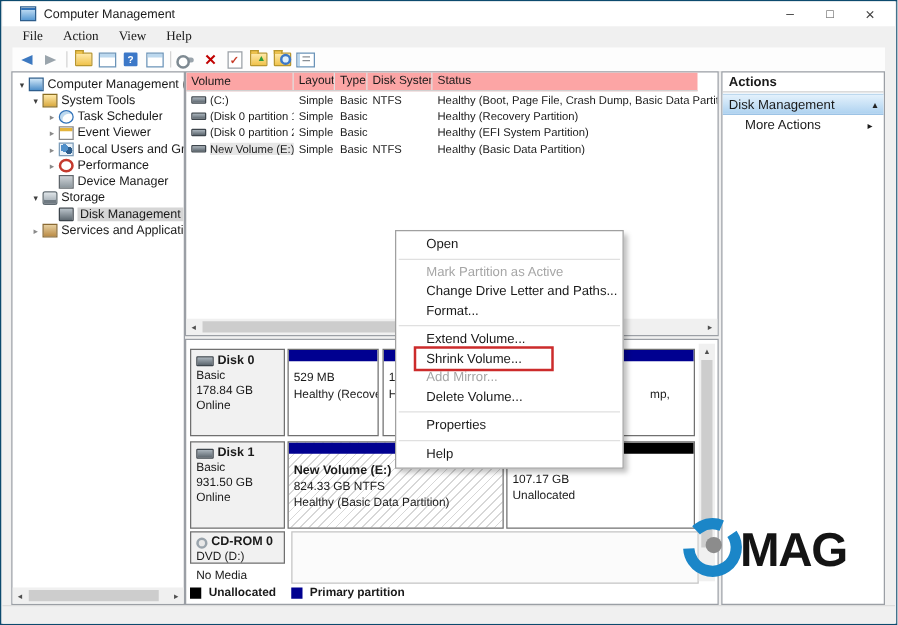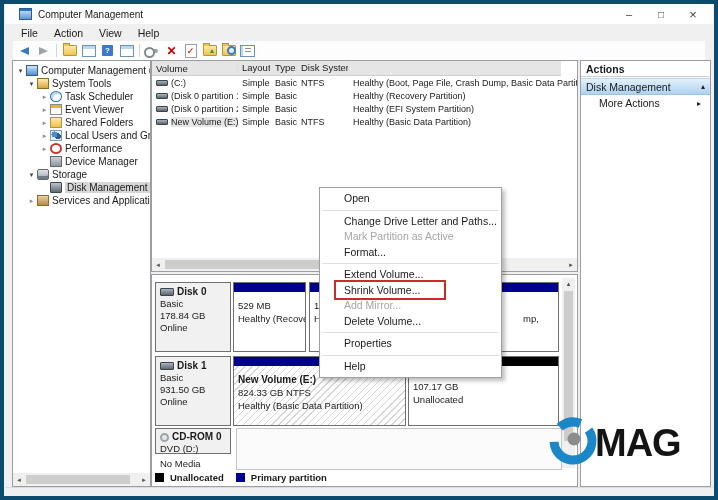--- a/index.html
+++ b/index.html
@@ -1,30 +1,30 @@
 <!DOCTYPE html>
 <html><head>
 <meta charset="utf-8">
 <style>
   html,body{margin:0;padding:0;background:#e8e8e8;}
-  .screen{position:relative;width:718px;height:500px;background:#f0f0f0;border:4px solid #0c4a6e;
+  .screen{position:relative;width:718px;height:500px;background:#f0f0f0;border:1px solid #0c4a6e;
     box-sizing:border-box;overflow:hidden;font-family:"Liberation Sans",sans-serif;color:#1a1a1a;}
 
   
   .titlebar{position:absolute;left:1px;top:0;right:1px;height:20px;background:#fff;display:flex;align-items:center;}
   .app-icon{width:11px;height:10px;margin-left:14px;border:1px solid #2d5d8c;background:linear-gradient(#cfe6f8,#5a9bd4);box-shadow:inset 0 2px 0 #2f71b8;}
   .title-text{font-size:10px;margin-left:6px;}
   .winctl{position:absolute;right:4px;top:0;display:flex;}
   .wbtn{width:32px;height:20px;display:flex;align-items:center;justify-content:center;font-size:11px;color:#444;}
   .wbtn.min::after{content:"–";}
   .wbtn.max::after{content:"□";font-size:10px;}
   .wbtn.cls::after{content:"×";font-size:13px;}
 
   .menubar{position:absolute;left:9px;top:20px;height:17px;display:flex;align-items:center;font-size:10.5px;background:transparent;}
-  .menu-item{padding:0 8px;}
+  .menu-item{padding:0 8px;font-family:Liberation Serif, serif;}
 
   .toolbar{position:absolute;left:9px;top:37px;right:9px;height:19px;background:#fdfdfd;border-bottom:1px solid #e0e0e0;display:flex;align-items:center;padding-left:2px;}
   .tbtn{width:19px;height:17px;display:flex;align-items:center;justify-content:center;position:relative;}
   .tsep{width:1px;height:13px;background:#d4d4d4;margin:0 3px;}
   .ic-back{width:0;height:0;border-top:4px solid transparent;border-bottom:4px solid transparent;border-right:9px solid #3c78c0;}
   .ic-fwd{width:0;height:0;border-top:4px solid transparent;border-bottom:4px solid transparent;border-left:9px solid #9aa4ac;}
   .ic-folder{width:12px;height:9px;background:linear-gradient(#ffe9a8,#f0c34c);border:1px solid #b8962e;border-radius:1px;position:relative;}
   .ic-folder::before{content:"";position:absolute;left:-1px;top:-3px;width:5px;height:2px;background:#f0c34c;border:1px solid #b8962e;border-bottom:none;}
   .ic-win{width:12px;height:10px;background:#fff;border:1px solid #6a93b8;box-shadow:inset 0 3px 0 #bcd8ee;}
   .ic-help{width:11px;height:11px;background:#3c78c8;color:#fff;font-size:8px;font-weight:bold;display:flex;align-items:center;justify-content:center;border-radius:1px;}
@@ -63,21 +63,21 @@
   .ti-event{background:#fff;border:1px solid #888;box-shadow:inset 0 3px 0 #e4b43c;}
   .ti-folder{background:linear-gradient(#ffe9a8,#f0c34c);border:1px solid #b8962e;}
   .ti-users{background:radial-gradient(circle at 34% 38%,#4f8fc9 0 3px,transparent 3px),radial-gradient(circle at 70% 60%,#2d5d8c 0 3px,transparent 3px),#e8f1f9;border:1px solid #7d9cb8;}
   .ti-perf{border-radius:50%;border:2px solid #c43a2e;background:#fff;}
   .ti-device{background:linear-gradient(#cfd4d8,#8d979e);border:1px solid #5f666b;}
   .ti-storage{background:linear-gradient(#dfe5e9,#97a2aa);border:1px solid #5f6a71;border-radius:2px;box-shadow:inset 0 -3px 0 #6f7a82;}
   .ti-disk{background:linear-gradient(#b9c2c9,#5f6a72);border:1px solid #3d454c;border-radius:1px;}
   .ti-services{background:linear-gradient(#e6cfa0,#bb8c46);border:1px solid #8a6a33;}
 
   
-  .vt-header{position:absolute;left:0;top:0;right:16px;height:14px;display:flex;font-size:9.5px;border-bottom:1px solid #d0d0d0;background:#e5e5e5;}
+  .vt-header{position:absolute;left:0;top:0;right:16px;height:14px;display:flex;font-size:9.5px;border-bottom:1px solid #d0d0d0;background:#fca5a5;}
   .vt-header .cell{border-right:1px solid #e0e0e0;padding:1px 0 0 4px;box-sizing:border-box;overflow:hidden;}
   .vt-rows{position:absolute;left:0;top:15px;right:0;font-size:9px;}
   .vt-row{height:13px;display:flex;align-items:center;}
   .cell{white-space:nowrap;overflow:hidden;flex:0 0 auto;}
   .c-vol{width:86px;display:flex;align-items:center;padding-left:4px;box-sizing:border-box;}
   .c-lay{width:33px;padding-left:4px;box-sizing:border-box;}
   .c-typ{width:26px;padding-left:4px;box-sizing:border-box;}
   .c-fs{width:52px;padding-left:4px;box-sizing:border-box;}
   .c-st{flex:1 1 auto;padding-left:4px;box-sizing:border-box;}
   .vicon{width:10px;height:4px;background:linear-gradient(#aab4bc,#5c666e);border:1px solid #3d454c;border-radius:1px;margin-right:3px;flex:0 0 auto;}
@@ -207,25 +207,20 @@
         <span class="ti ti-clock"></span>
         <span class="tl">Task Scheduler</span>
       </div>
       <div class="tree-row" style="padding-left:26px">
         <span class="exp closed"></span>
         <span class="ti ti-event"></span>
         <span class="tl">Event Viewer</span>
       </div>
       <div class="tree-row" style="padding-left:26px">
         <span class="exp closed"></span>
-        <span class="ti ti-folder"></span>
-        <span class="tl">Shared Folders</span>
-      </div>
-      <div class="tree-row" style="padding-left:26px">
-        <span class="exp closed"></span>
         <span class="ti ti-users"></span>
         <span class="tl">Local Users and Groups</span>
       </div>
       <div class="tree-row" style="padding-left:26px">
         <span class="exp closed"></span>
         <span class="ti ti-perf"></span>
         <span class="tl">Performance</span>
       </div>
       <div class="tree-row" style="padding-left:37px">
         <span class="ti ti-device"></span>
@@ -252,20 +247,21 @@
       <div class="sarrow" style="margin-left:auto">▸</div>
     </div>
   </div>
 
   <div class="pane" id="vol-pane">
     <div class="vt-header">
       <div class="cell c-vol">Volume</div>
       <div class="cell c-lay">Layout</div>
       <div class="cell c-typ">Type</div>
       <div class="cell c-fs">Disk System</div>
+      <div class="cell c-st" style="border-right:none">Status</div>
     </div>
     <div class="vt-rows">
       <div class="vt-row">
         <div class="cell c-vol">
             <span class="vicon"></span>
             <span class="volname">(C:)</span>
           </div>
         <div class="cell c-lay">Simple</div>
         <div class="cell c-typ">Basic</div>
         <div class="cell c-fs">NTFS</div>
@@ -406,22 +402,22 @@
     </div>
     <div class="ap-more">
       <span>More Actions</span>
       <span class="arr">▸</span>
     </div>
   </div>
 
   <div class="cmenu">
     <div class="cm-item">Open</div>
     <div class="cm-sep"></div>
+    <div class="cm-item disabled">Mark Partition as Active</div>
     <div class="cm-item">Change Drive Letter and Paths...</div>
-    <div class="cm-item disabled">Mark Partition as Active</div>
     <div class="cm-item">Format...</div>
     <div class="cm-sep"></div>
     <div class="cm-item">Extend Volume...</div>
     <div class="cm-item">Shrink Volume...</div>
     <div class="cm-item disabled">Add Mirror...</div>
     <div class="cm-item">Delete Volume...</div>
     <div class="cm-sep"></div>
     <div class="cm-item">Properties</div>
     <div class="cm-sep"></div>
     <div class="cm-item">Help</div>

